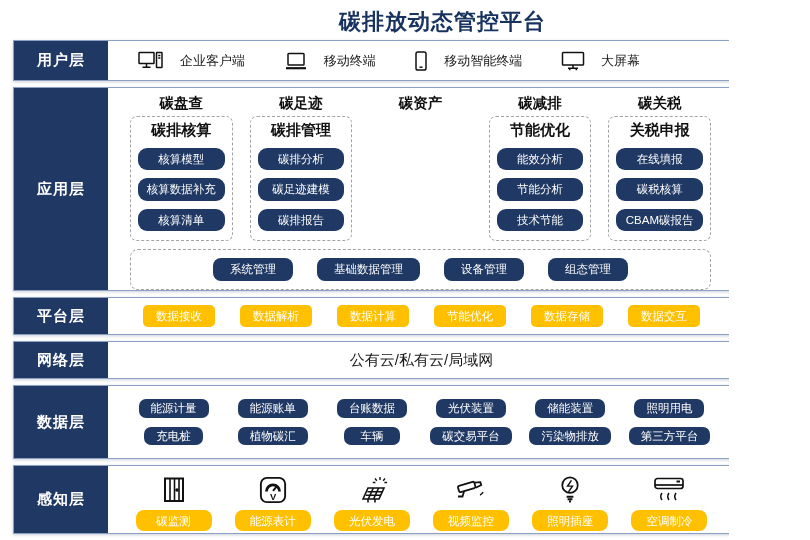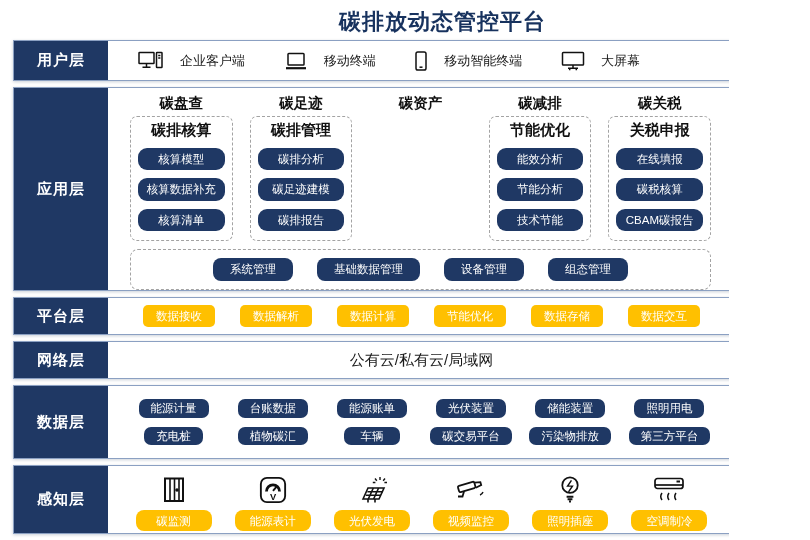--- a/index.html
+++ b/index.html
@@ -209,24 +209,24 @@
       </div>
     </div>
 
     <div class="band band-data">
       <div class="band-label">数据层</div>
       <div class="band-content data-content">
         <div class="data-cell">
             <div class="chip data-chip">能源计量</div>
           </div>
         <div class="data-cell">
+            <div class="chip data-chip">能源账单</div>
+          </div>
+        <div class="data-cell">
             <div class="chip data-chip">台账数据</div>
-          </div>
-        <div class="data-cell">
-            <div class="chip data-chip">能源账单</div>
           </div>
         <div class="data-cell">
             <div class="chip data-chip">光伏装置</div>
           </div>
         <div class="data-cell">
             <div class="chip data-chip">储能装置</div>
           </div>
         <div class="data-cell">
             <div class="chip data-chip">照明用电</div>
           </div>

